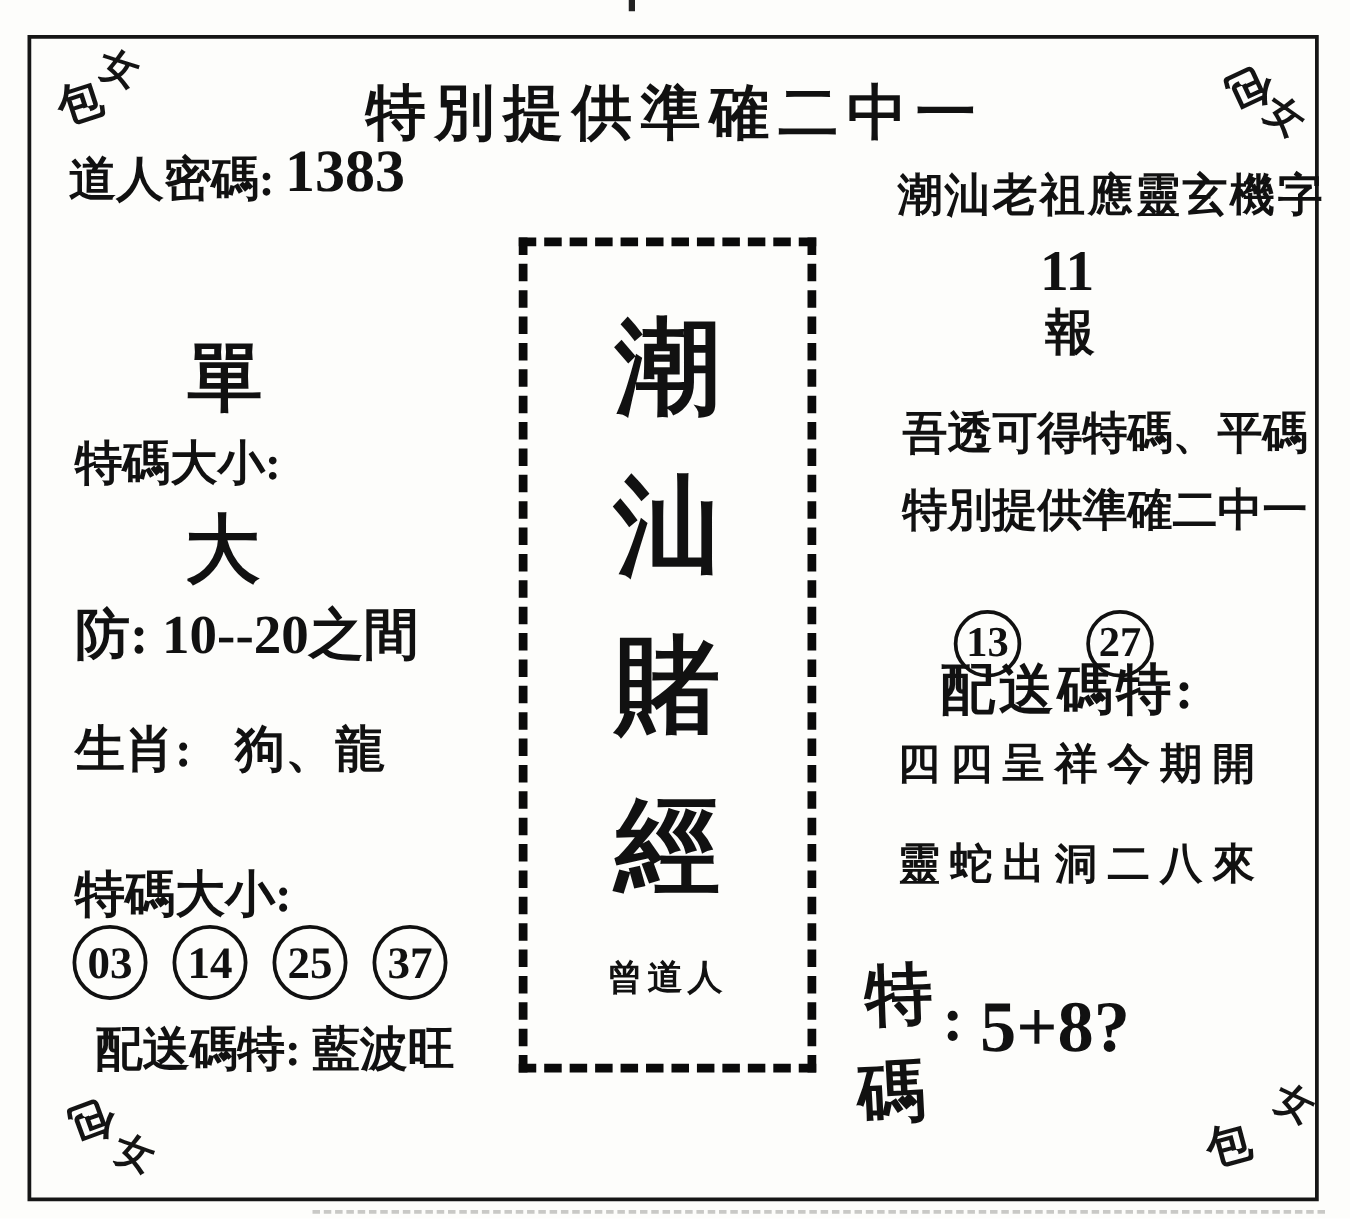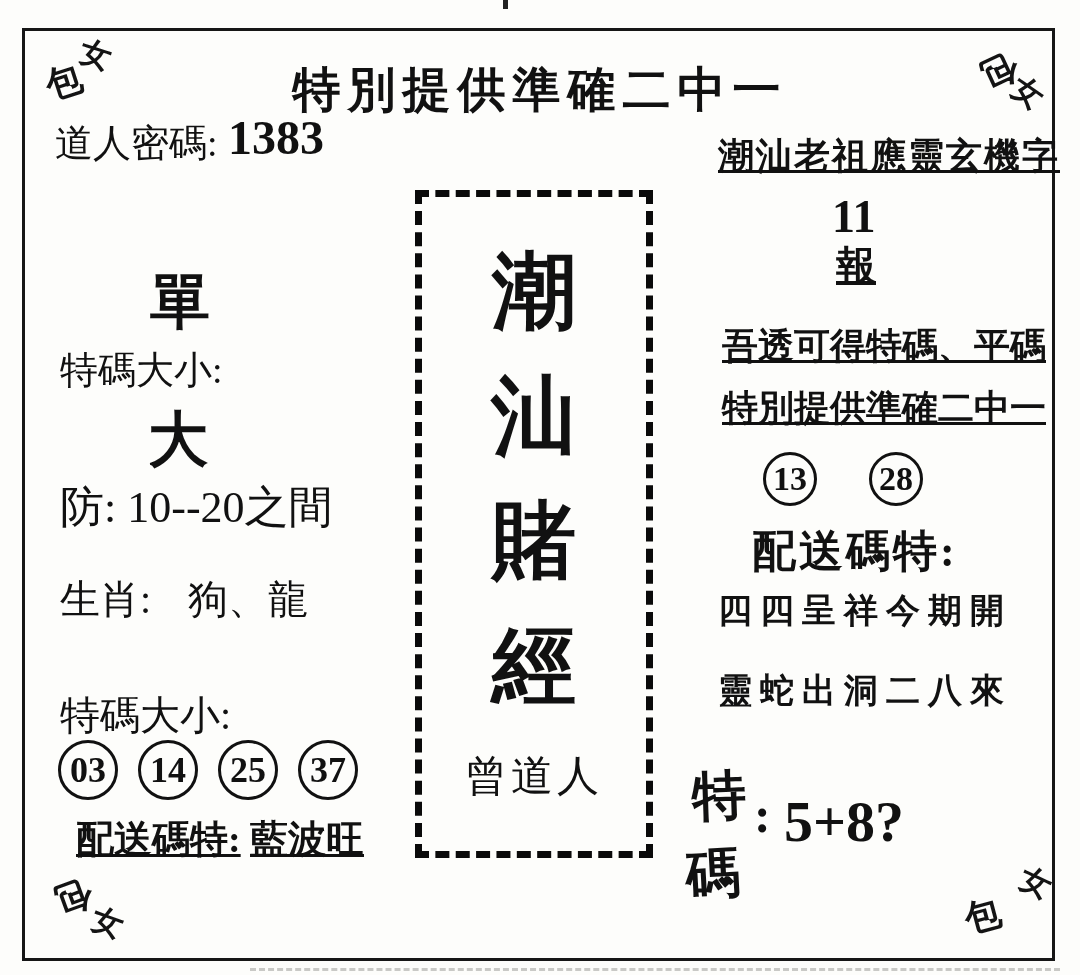--- a/index.html
+++ b/index.html
@@ -17,46 +17,46 @@
     border:3px solid #161616;
     box-sizing:border-box;
     background:#fdfdfb;
   }
   .abs{position:absolute;white-space:nowrap;}
   .cn{font-weight:700;}
   .title{
     font-size:48px;font-weight:800;letter-spacing:7px;
     left:0;right:0;top:58px;text-align:center;
   }
-  .label-lg{font-size:38px;font-weight:400;}
-  .label-md{font-size:36px;font-weight:700;text-decoration:underline;}
+  .label-lg{font-size:38px;font-weight:700;}
+  .label-md{font-size:36px;font-weight:700;}
   .big-char{font-size:60px;font-weight:900;}
   .num-serif{font-weight:700;}
   .circle{
     display:inline-flex;align-items:center;justify-content:center;
     border:3px solid #111;border-radius:50%;
     box-sizing:border-box;
     font-weight:700;
     background:transparent;
   }
   .circle-lg{width:60px;height:60px;font-size:36px;}
   .circle-md{width:54px;height:54px;font-size:34px;}
   .tips-row{display:flex;gap:11px;}
-  .pair-row{display:flex;gap:52px;}
+  .pair-row{display:flex;gap:52px;margin-top:36px;}
   #center-box{
     position:absolute;left:415px;top:190px;width:238px;height:668px;
     border:7px dashed #0a0a0a;
     box-sizing:border-box;
     display:flex;flex-direction:column;align-items:center;
     justify-content:space-evenly;
     padding:12px 0 6px 0;
     background:#fdfdfb;
   }
   .vchar{font-size:84px;font-weight:900;line-height:1;}
-  .signature{font-size:42px;font-weight:400;letter-spacing:4px;}
+  .signature{font-size:28px;font-weight:700;letter-spacing:4px;}
   .seal{font-weight:900;color:#141414;display:inline-block;}
   .verse{font-size:34px;font-weight:700;letter-spacing:8px;}
   .special-label{font-size:54px;font-weight:900;line-height:1.35;}
   .special-colon{font-size:50px;font-weight:900;}
   .special-value{font-size:58px;font-weight:700;}
   .artifact-tick{
     position:absolute;left:503px;top:0;width:5px;height:9px;background:#222;
   }
   .artifact-dashes{
     position:absolute;left:250px;top:968px;width:810px;height:0;
@@ -121,21 +121,21 @@
 
   <span class="abs label-md" style="left:718px;top:132px;letter-spacing:2px;">潮汕老祖應靈玄機字</span>
   <span class="abs num-serif" style="left:832px;top:190px;font-size:46px;">11</span>
   <span class="abs label-md" style="left:836px;top:238px;font-size:40px;">報</span>
 
   <span class="abs label-md" style="left:722px;top:322px;">吾透可得特碼、平碼</span>
   <span class="abs label-md" style="left:722px;top:384px;">特別提供準確二中一</span>
 
   <div class="abs pair-row" style="left:763px;top:452px;">
     <span class="circle circle-md">13</span>
-    <span class="circle circle-md">28</span>
+    <span class="circle circle-md">27</span>
   </div>
 
   <span class="abs" style="left:752px;top:522px;font-size:44px;font-weight:900;letter-spacing:3px;">配送碼特:</span>
 
   <span class="abs verse" style="left:718px;top:588px;">四四呈祥今期開</span>
   <span class="abs verse" style="left:718px;top:668px;">靈蛇出洞二八來</span>
 
   <span class="abs special-label" style="left:692px;top:760px;transform:rotate(-2deg);">特</span>
   <span class="abs special-label" style="left:686px;top:838px;transform:rotate(-3deg);">碼</span>
   <span class="abs special-colon" style="left:754px;top:786px;">:</span>

